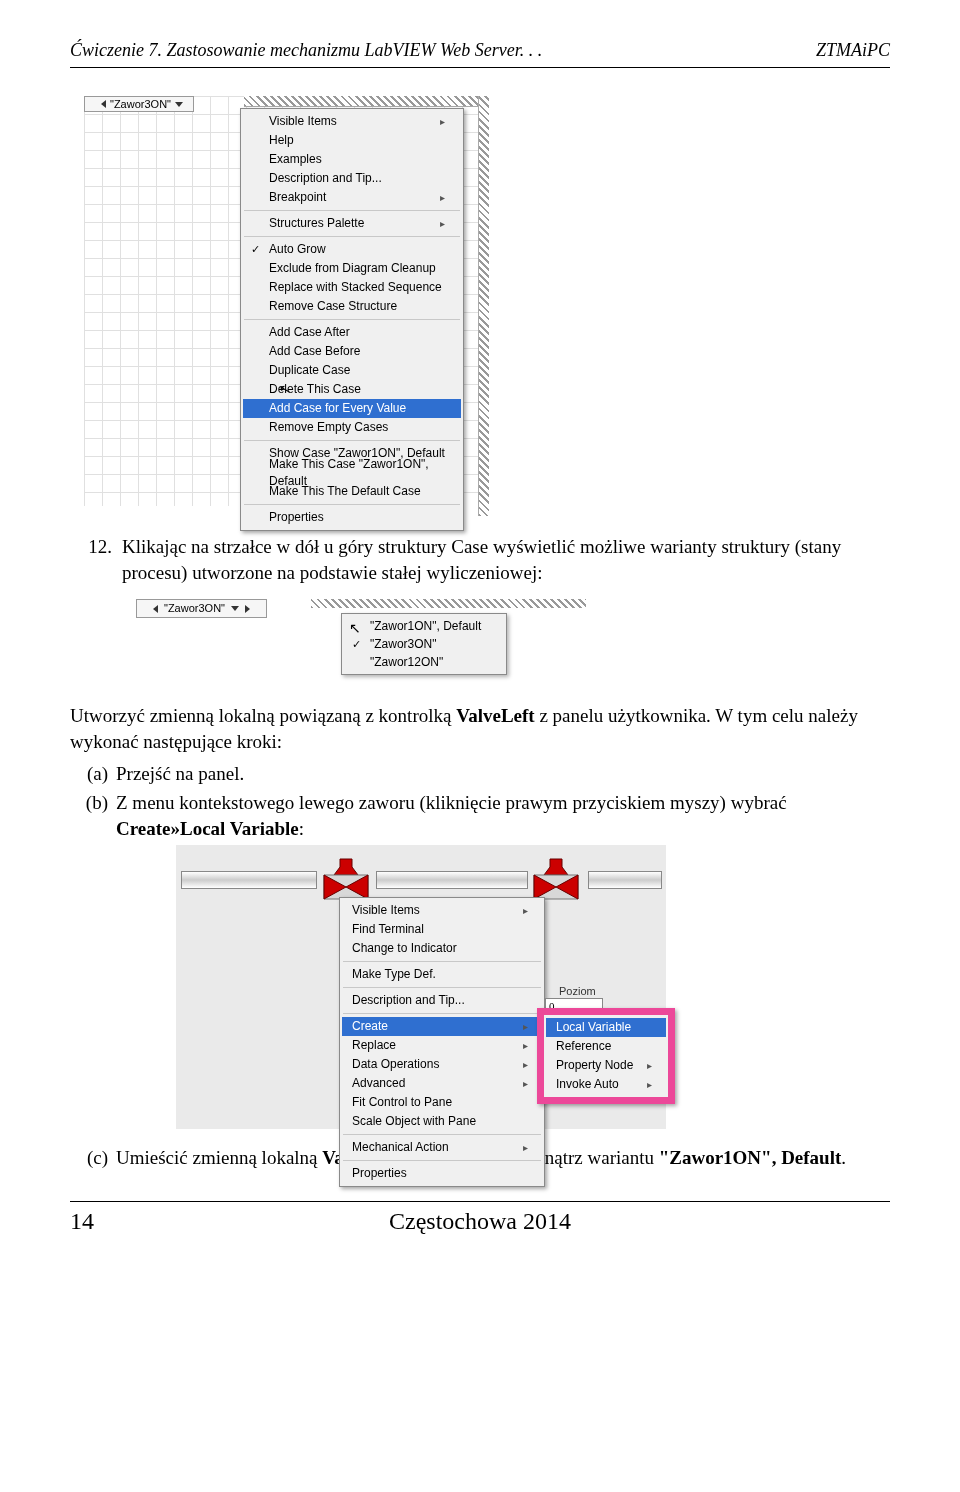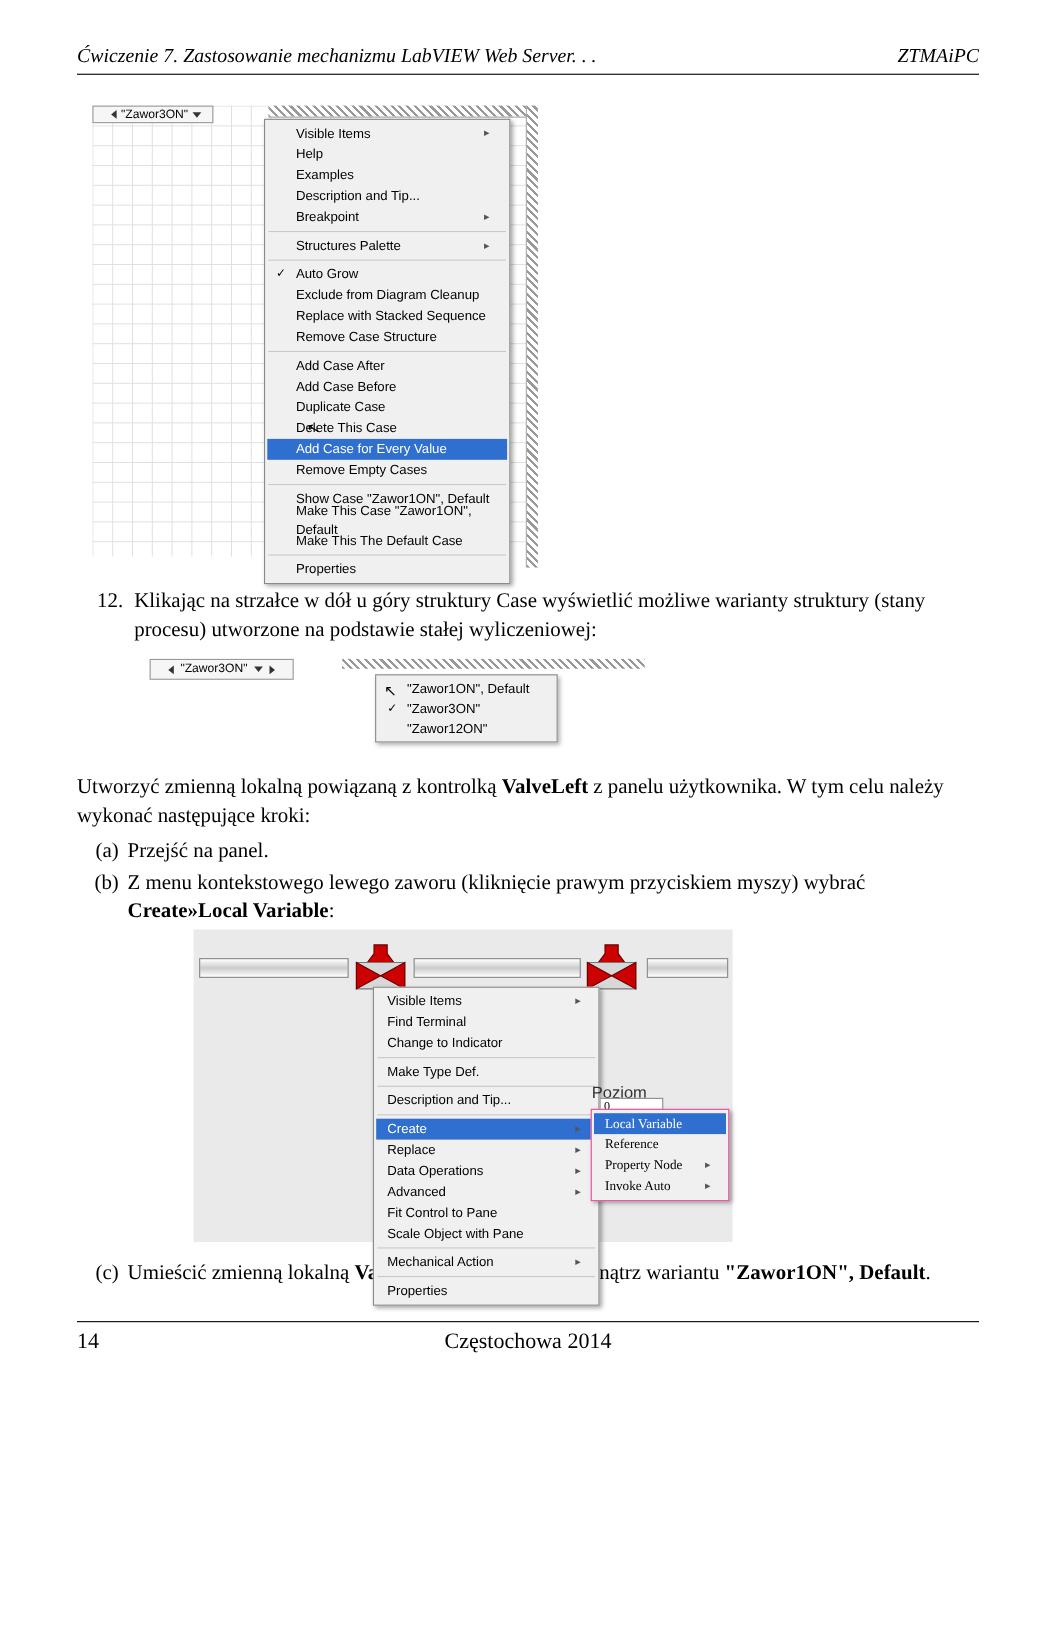--- a/index.html
+++ b/index.html
@@ -204,42 +204,42 @@
     padding:3px 2px;
   }
   .ctx2 .item { display:flex; align-items:center; justify-content:space-between; padding:1px 14px 1px 10px; height:17px; line-height:17px; position:relative;}
   .ctx2 .item.hi { background:#2f6fd0; color:#fff;align-items:flex-end;}
   .ctx2 .sep { height:1px; margin:3px 1px; background:#c8c8c8;}
   .ctx2 .arr::after { content:"▸"; font-size:10px; color:#555; margin-left:8px;}
   .sub2 {
     position:absolute; top:163px; left:361px;
     width:120px;
     background:#f0f0f0;
-    border:1px solid #ec4899;
+    border:7px solid #ec4899;
     box-shadow:2px 2px 4px rgba(0,0,0,.35);
-    font-family:Liberation Serif, serif;
+    font-family:Liberation Sans, sans-serif;
     font-size:12px;
     padding:3px 2px;
   }
   .sub2 .row{ padding:1px 14px 1px 10px; height:17px; line-height:17px; display:flex; justify-content:space-between; align-items:center;}
   .sub2 .row.hi{background:#2f6fd0;color:#fff;}
   .sub2 .arr::after{content:"▸";font-size:10px;color:#555;}
   .poziom {
-    position:absolute; top:139px; left:362px;
-    font-family:Tahoma,Arial,sans-serif; font-size:15px; color:#333;text-align:center;
+    position:absolute; top:139px; left:383px;
+    font-family:Tahoma,Arial,sans-serif; font-size:11px; color:#333;text-align:center;
   }
   .poziom-box{
     position:absolute; top:153px; left:369px;
     width:50px; height:15px;
     background:#fff; border:1px solid #888;
     font-family:Tahoma; font-size:11px; padding:0 3px;
   }
 
   .footer-line { border:none; border-top:1.5px solid #000; margin:24px 0 6px 0;}
-  .footer-row { display:flex; justify-content:space-between; font-size:20px; padding-bottom:12px;}
+  .footer-row { display:flex; justify-content:space-between; font-size:24px; padding-bottom:12px;}
   .footer-row .pn { width:40px;}
   .footer-row .ctr { flex:1; text-align:center;}
   .bold { font-weight:bold; }
 </style>
 </head>
 <body>
 
 <div class="page">
   <div class="header-row">
     <span>Ćwiczenie 7. Zastosowanie mechanizmu LabVIEW Web Server. . .</span>

